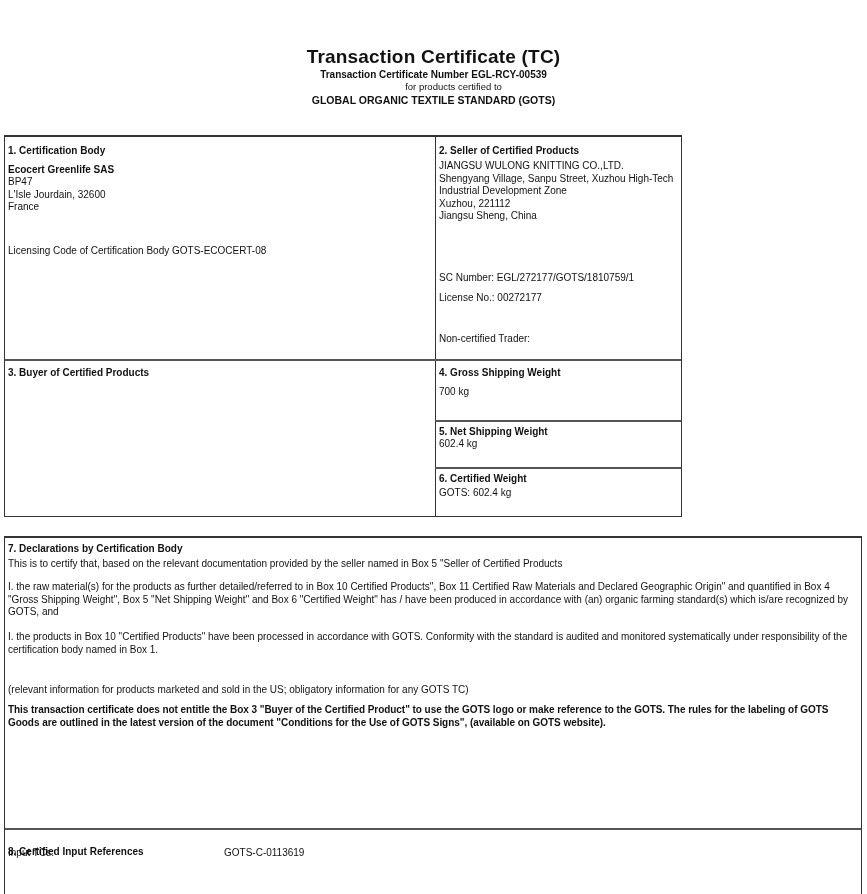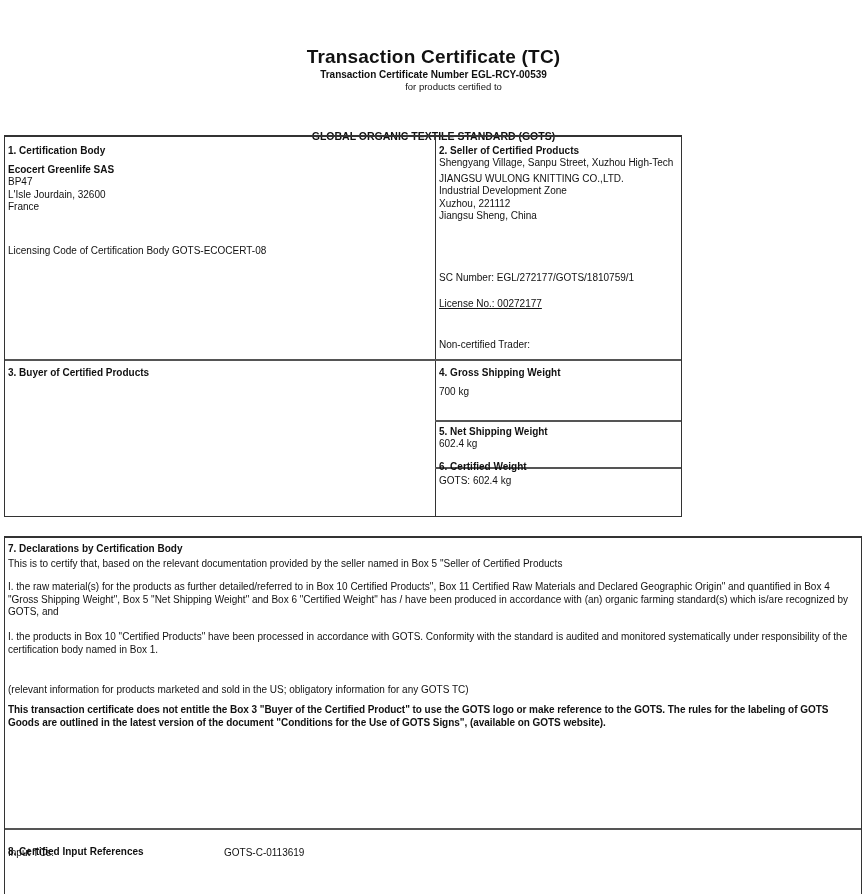--- a/index.html
+++ b/index.html
@@ -3,21 +3,21 @@
 <meta charset="utf-8">
 <style>
   * { box-sizing: border-box; margin: 0; padding: 0; }
   html, body { width: 867px; height: 894px; background: #ffffff; overflow: hidden; }
   body { font-family: "Liberation Sans", sans-serif; color: #111; position: relative; }
 
   .header { position: absolute; top: 46px; left: 0; width: 867px; text-align: center; }
   .title { font-size: 19px; font-weight: bold; line-height: 22px; letter-spacing: 0.2px; }
   .tc-number { font-size: 10px; font-weight: bold; line-height: 13px; }
   .for-line { font-size: 9.5px; line-height: 12px; padding-left: 40px; }
-  .standard { font-size: 10.5px; font-weight: bold; line-height: 14px; margin-top: 36px; }
+  .standard { font-size: 10.5px; font-weight: bold; line-height: 14px; }
   .lbl { font-size: 10px; font-weight: bold; line-height: 13px; }
   .txt { font-size: 10px; line-height: 12.5px; }
   .btxt { font-size: 10px; font-weight: bold; line-height: 13px; }
 
   
   #grid { position: absolute; left: 4px; top: 135px; width: 678px; height: 382px; border: 1.5px solid #333; border-top: 2px solid #333; }
   #grid .vdiv { position: absolute; left: 430px; top: 0; bottom: 0; border-left: 1.5px solid #333; }
   #grid .hdiv-left { position: absolute; left: 0; width: 430px; top: 222px; border-top: 2px solid #555; }
   #grid .hdiv-right { position: absolute; left: 430px; right: 0; border-top: 2px solid #555; }
   .cell { position: absolute; padding: 3px 3px; }
@@ -48,45 +48,45 @@
     <div class="lbl">1. Certification Body</div>
     <div class="btxt" style="margin-top:6px;">Ecocert Greenlife SAS</div>
     <div class="txt">BP47</div>
     <div class="txt">L'Isle Jourdain, 32600</div>
     <div class="txt">France</div>
     <div class="txt" style="margin-top:31px;">Licensing Code of Certification Body GOTS-ECOCERT-08</div>
   </div>
 
   <div class="cell" style="left:431px; top:4px; width:425px;">
     <div class="lbl">2. Seller of Certified Products</div>
+    <div class="txt" style="margin-top:3px;">JIANGSU WULONG KNITTING CO.,LTD.</div>
     <div class="txt">Shengyang Village, Sanpu Street, Xuzhou High-Tech</div>
-    <div class="txt" style="margin-top:3px;">JIANGSU WULONG KNITTING CO.,LTD.</div>
     <div class="txt">Industrial Development Zone</div>
     <div class="txt">Xuzhou, 221112</div>
     <div class="txt">Jiangsu Sheng, China</div>
     <div class="txt" style="margin-top:49px;">SC Number: EGL/272177/GOTS/1810759/1</div>
-    <div class="txt" style="margin-top:14px;text-decoration:underline;">License No.: 00272177</div>
+    <div class="txt" style="margin-top:8px;">License No.: 00272177</div>
     <div class="txt" style="margin-top:28px;">Non-certified Trader:</div>
   </div>
 
   <div class="cell" style="left:0; top:226px; width:430px;">
     <div class="lbl">3. Buyer of Certified Products</div>
   </div>
 
   <div class="cell" style="left:431px; top:226px; width:425px;">
     <div class="lbl">4. Gross Shipping Weight</div>
     <div class="txt" style="margin-top:7px;">700 kg</div>
   </div>
 
   <div class="cell" style="left:431px; top:285px; width:425px;">
     <div class="lbl">5. Net Shipping Weight</div>
     <div class="txt">602.4 kg</div>
   </div>
 
-  <div class="cell" style="left:431px; top:320px; width:425px;">
+  <div class="cell" style="left:431px; top:332px; width:425px;">
     <div class="lbl">6. Certified Weight</div>
     <div class="txt" style="margin-top:2px;">GOTS: 602.4 kg</div>
   </div>
 </div>
 
 <div id="decl">
   <div class="hdiv"></div>
 
   <div class="p lbl" style="top:4px;">7. Declarations by Certification Body</div>
   <div class="p txt" style="top:20px;">This is to certify that, based on the relevant documentation provided by the seller named in Box 5 "Seller of Certified Products</div>

